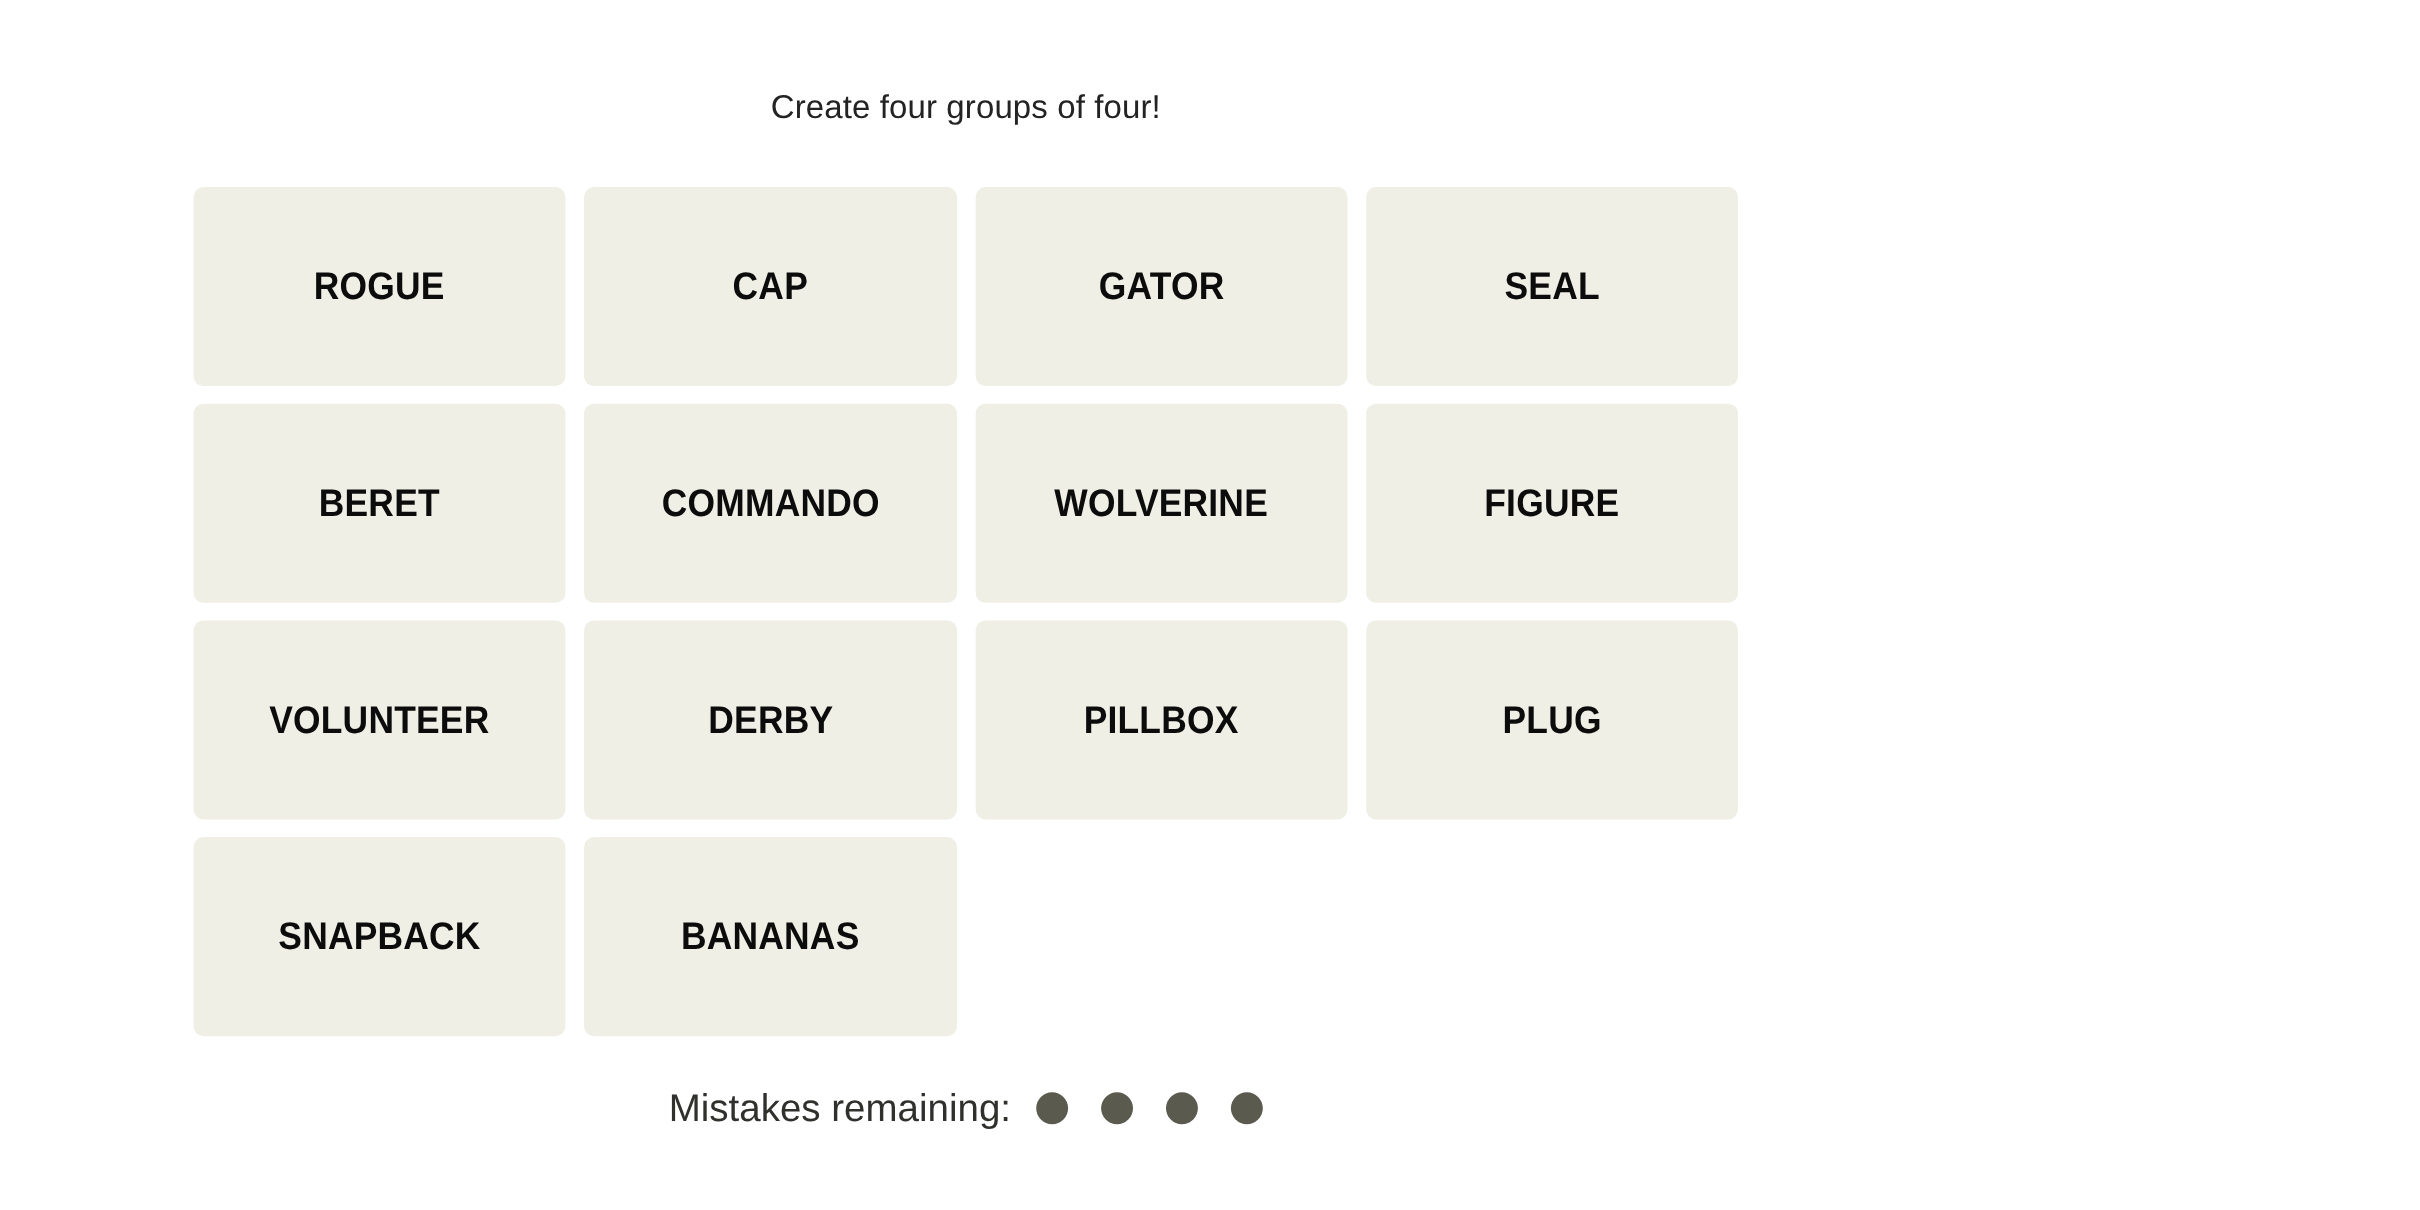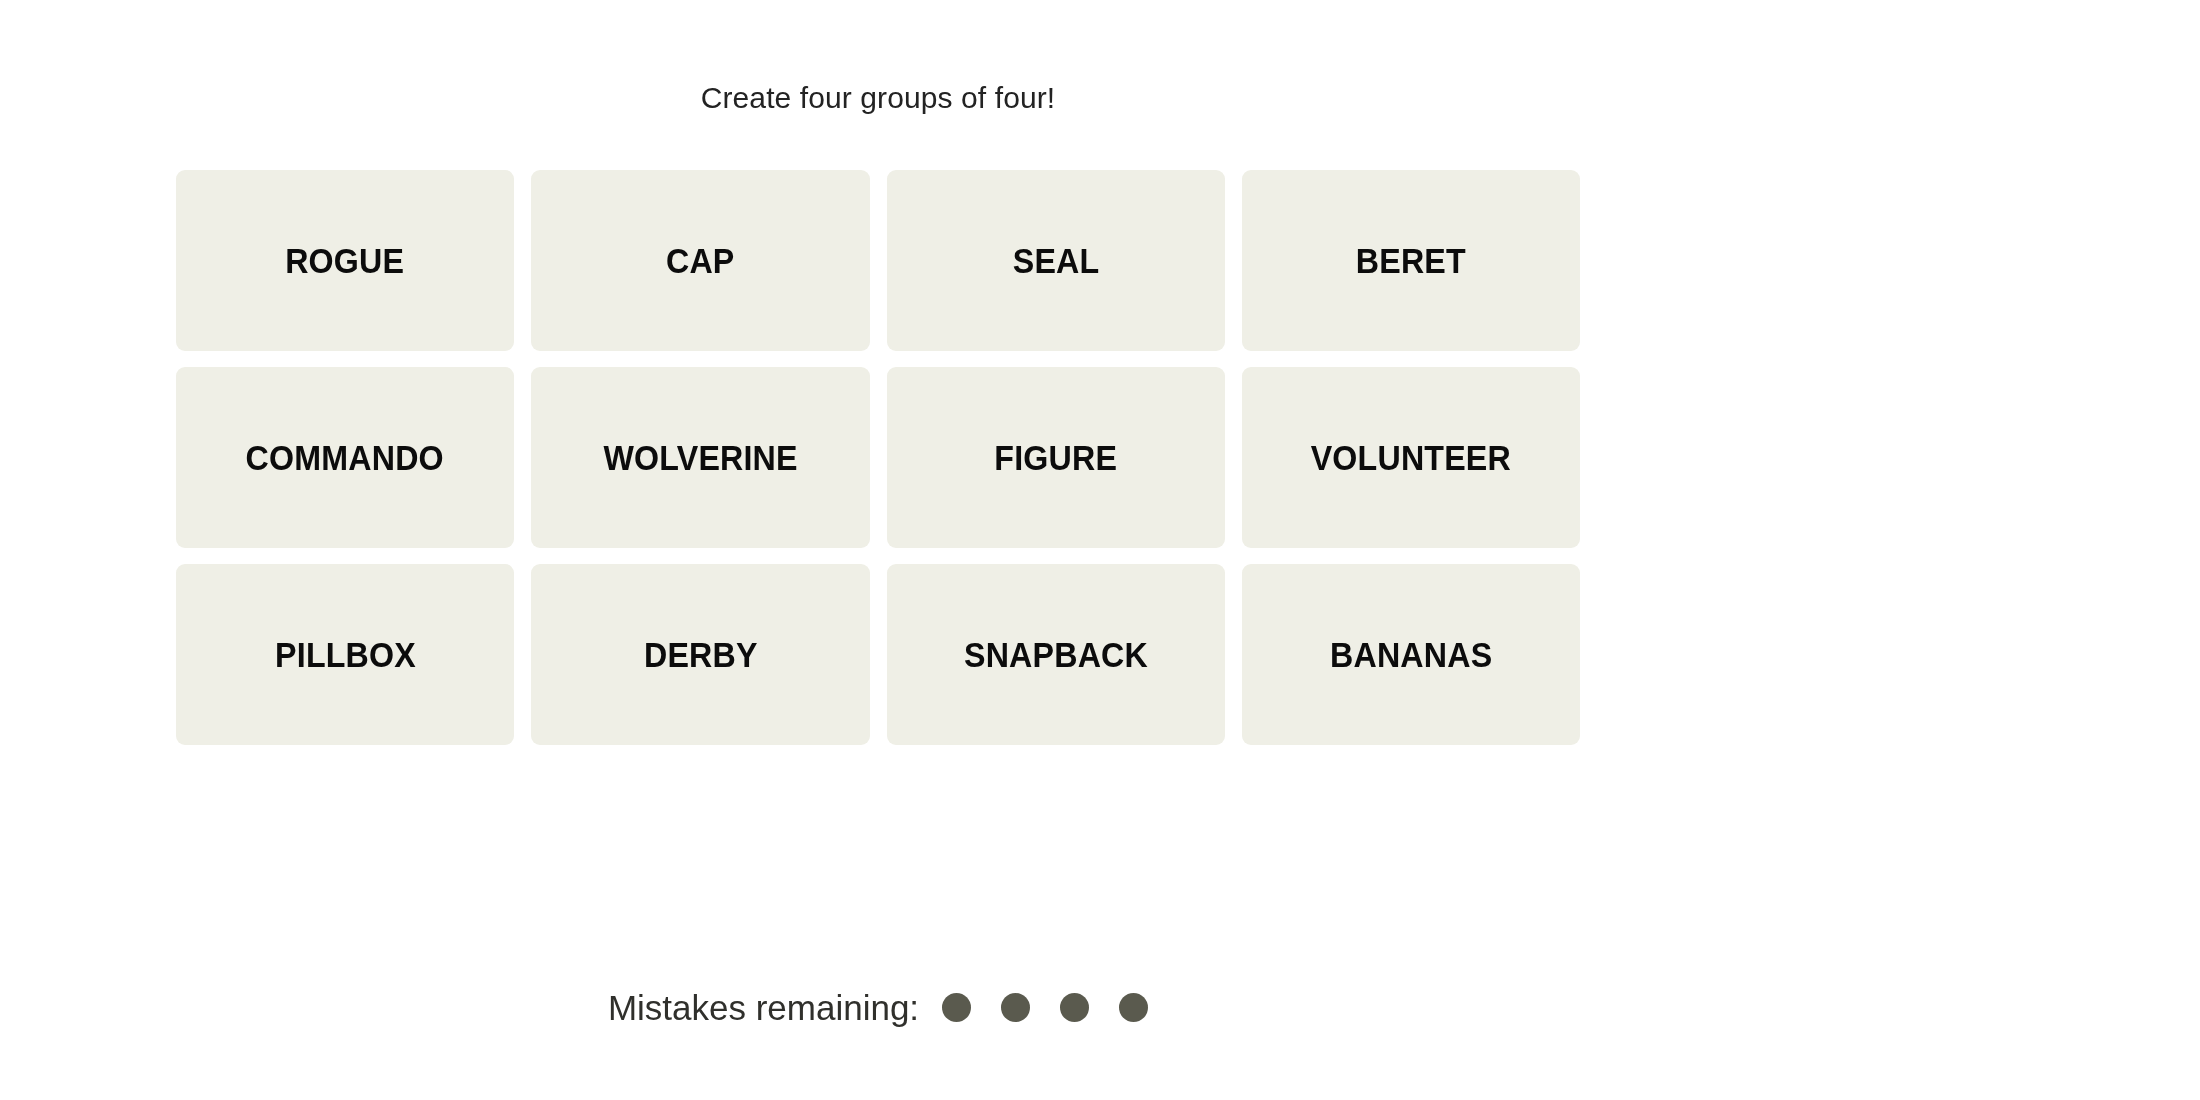--- a/index.html
+++ b/index.html
@@ -111,42 +111,48 @@
   <div class="game-title">Create four groups of four!</div>
 
   <div class="board" id="board">
       <div class="tile">
         <span class="tile-label">ROGUE</span>
       </div>
       <div class="tile">
         <span class="tile-label">CAP</span>
       </div>
       <div class="tile">
+        <span class="tile-label">GATOR</span>
+      </div>
+      <div class="tile">
         <span class="tile-label">SEAL</span>
       </div>
       <div class="tile">
         <span class="tile-label">BERET</span>
       </div>
       <div class="tile">
         <span class="tile-label">COMMANDO</span>
       </div>
       <div class="tile">
         <span class="tile-label">WOLVERINE</span>
       </div>
       <div class="tile">
         <span class="tile-label">FIGURE</span>
       </div>
       <div class="tile">
         <span class="tile-label">VOLUNTEER</span>
       </div>
       <div class="tile">
+        <span class="tile-label">DERBY</span>
+      </div>
+      <div class="tile">
         <span class="tile-label">PILLBOX</span>
       </div>
       <div class="tile">
-        <span class="tile-label">DERBY</span>
+        <span class="tile-label">PLUG</span>
       </div>
       <div class="tile">
         <span class="tile-label">SNAPBACK</span>
       </div>
       <div class="tile">
         <span class="tile-label">BANANAS</span>
       </div>
     </div>
 
   <div class="mistakes-row">

